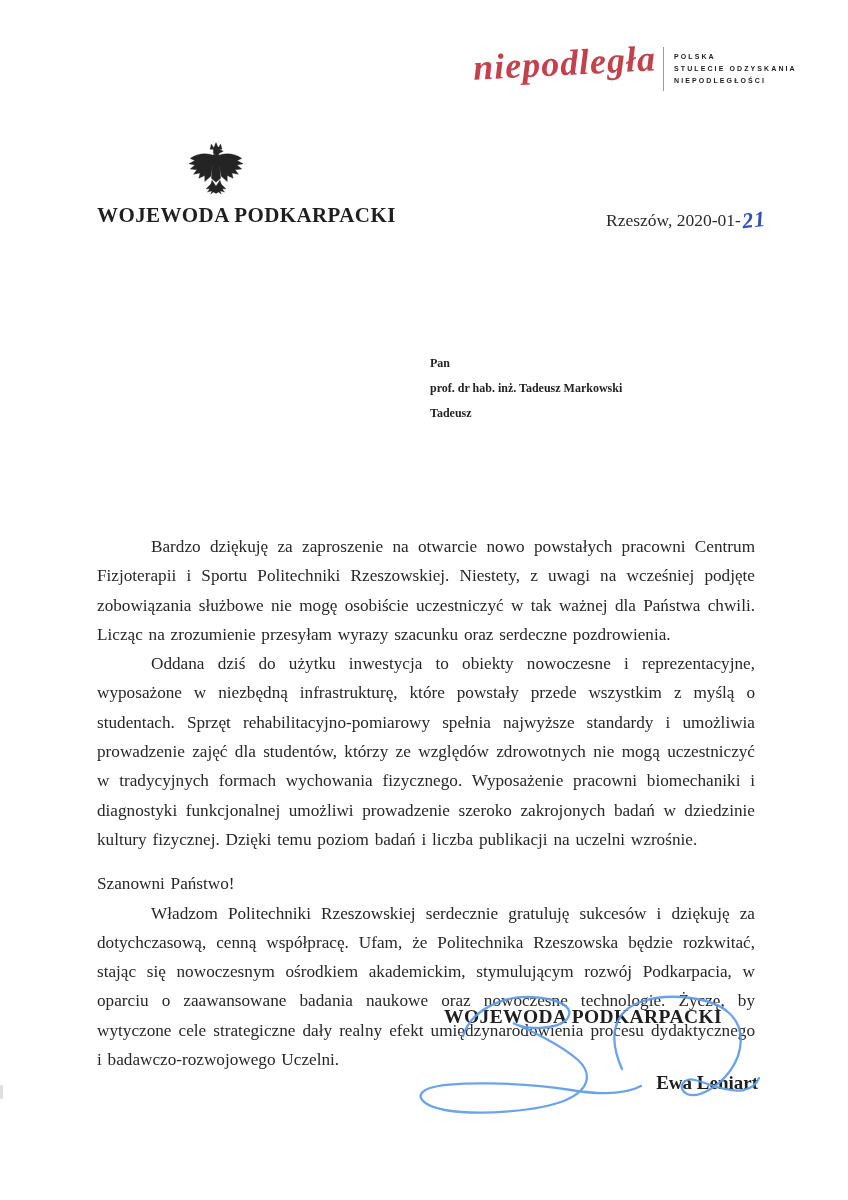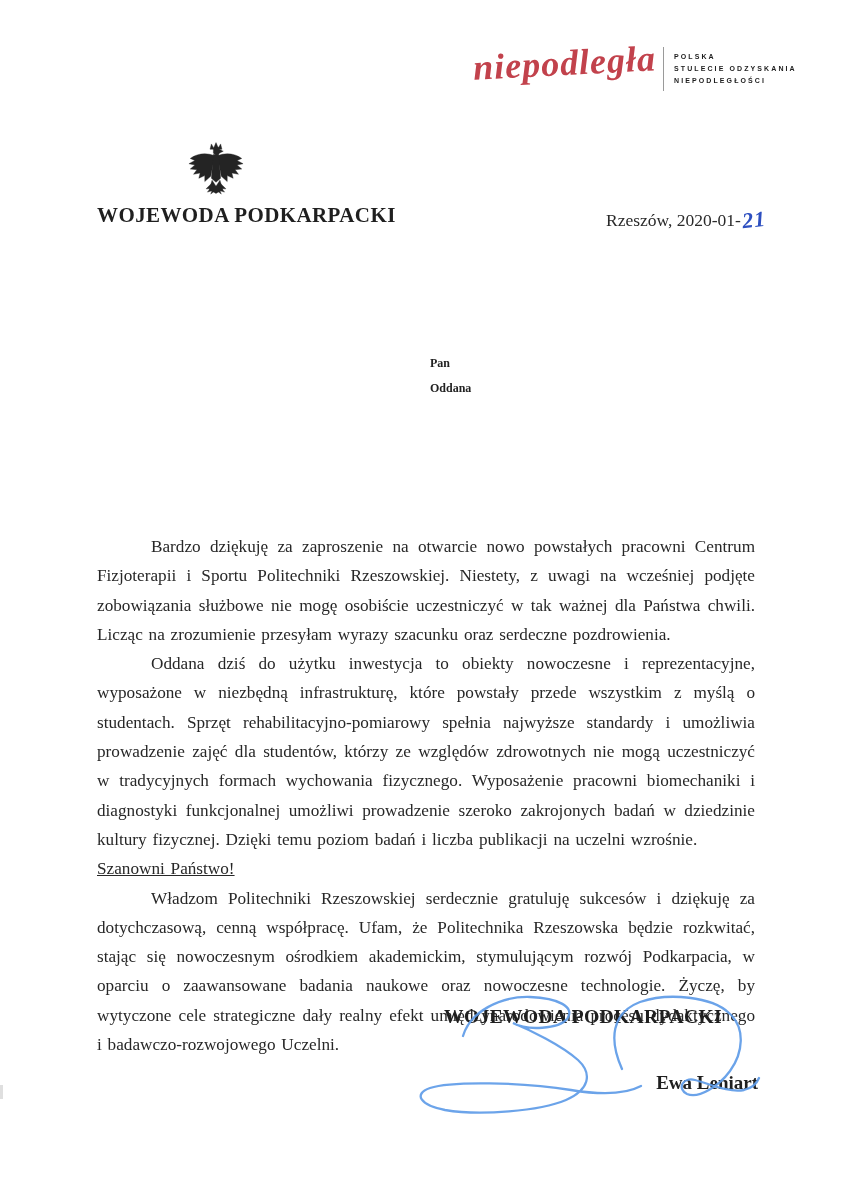--- a/index.html
+++ b/index.html
@@ -60,21 +60,21 @@
     color:#222;
   }
   
   .body-text{
     position:absolute;left:97px;top:532px;width:658px;
     font-size:17.2px;line-height:29.3px;
     text-align:justify;color:#272727;
     word-spacing:1.5px;
   }
   .body-text p{margin:0;text-indent:54px;}
-  .body-text p.salutation{text-indent:0;text-decoration:underline;}
+  .body-text p.salutation{text-indent:0;margin-top:15px;}
   
   .sig-block{
     position:absolute;left:408px;top:1006px;width:350px;
     text-align:center;color:#1f1f1f;
   }
   .sig-title{font-size:19.5px;font-weight:700;letter-spacing:0.4px;}
   .sig-name{margin-top:44px;font-size:19px;font-weight:700;text-align:right;}
   .sig-ink{
     position:absolute;left:405px;top:983px;width:425px;height:155px;
     pointer-events:none;
@@ -119,21 +119,22 @@
     </g>
   </svg>
 
   <div class="sender-title">WOJEWODA PODKARPACKI</div>
 
   <div class="dateline"><span>Rzeszów, 2020-01-</span><span class="handwritten">21</span>
   </div>
 
   <div class="recipient">
     <div>Pan</div>
-    <div>Oddana</div>
+    <div>prof. dr hab. inż. Tadeusz Markowski</div>
+    <div>Tadeusz</div>
   </div>
 
   <div class="body-text">
     <p>Bardzo dziękuję za zaproszenie na otwarcie nowo powstałych pracowni Centrum Fizjoterapii i Sportu Politechniki Rzeszowskiej. Niestety, z uwagi na wcześniej podjęte zobowiązania służbowe nie mogę osobiście uczestniczyć w tak ważnej dla Państwa chwili. Licząc na zrozumienie przesyłam wyrazy szacunku oraz serdeczne pozdrowienia.</p>
     <p>Oddana dziś do użytku inwestycja to obiekty nowoczesne i reprezentacyjne, wyposażone w niezbędną infrastrukturę, które powstały przede wszystkim z myślą o studentach. Sprzęt rehabilitacyjno-pomiarowy spełnia najwyższe standardy i umożliwia prowadzenie zajęć dla studentów, którzy ze względów zdrowotnych nie mogą uczestniczyć w tradycyjnych formach wychowania fizycznego. Wyposażenie pracowni biomechaniki i diagnostyki funkcjonalnej umożliwi prowadzenie szeroko zakrojonych badań w dziedzinie kultury fizycznej. Dzięki temu poziom badań i liczba publikacji na uczelni wzrośnie.</p>
     <p class="salutation">Szanowni Państwo!</p>
     <p>Władzom Politechniki Rzeszowskiej serdecznie gratuluję sukcesów i dziękuję za dotychczasową, cenną współpracę. Ufam, że Politechnika Rzeszowska będzie rozkwitać, stając się nowoczesnym ośrodkiem akademickim, stymulującym rozwój Podkarpacia, w oparciu o zaawansowane badania naukowe oraz nowoczesne technologie. Życzę, by wytyczone cele strategiczne dały realny efekt umiędzynarodowienia procesu dydaktycznego i badawczo-rozwojowego Uczelni.</p>
   </div>
 
   <div class="sig-block">

